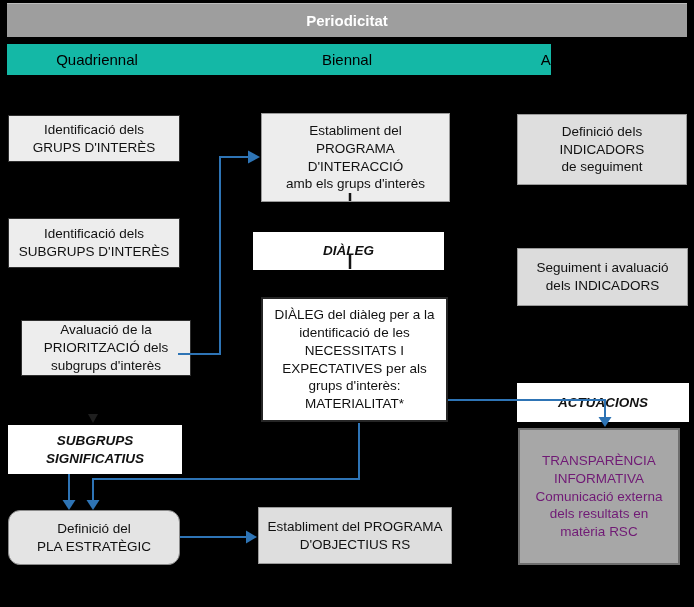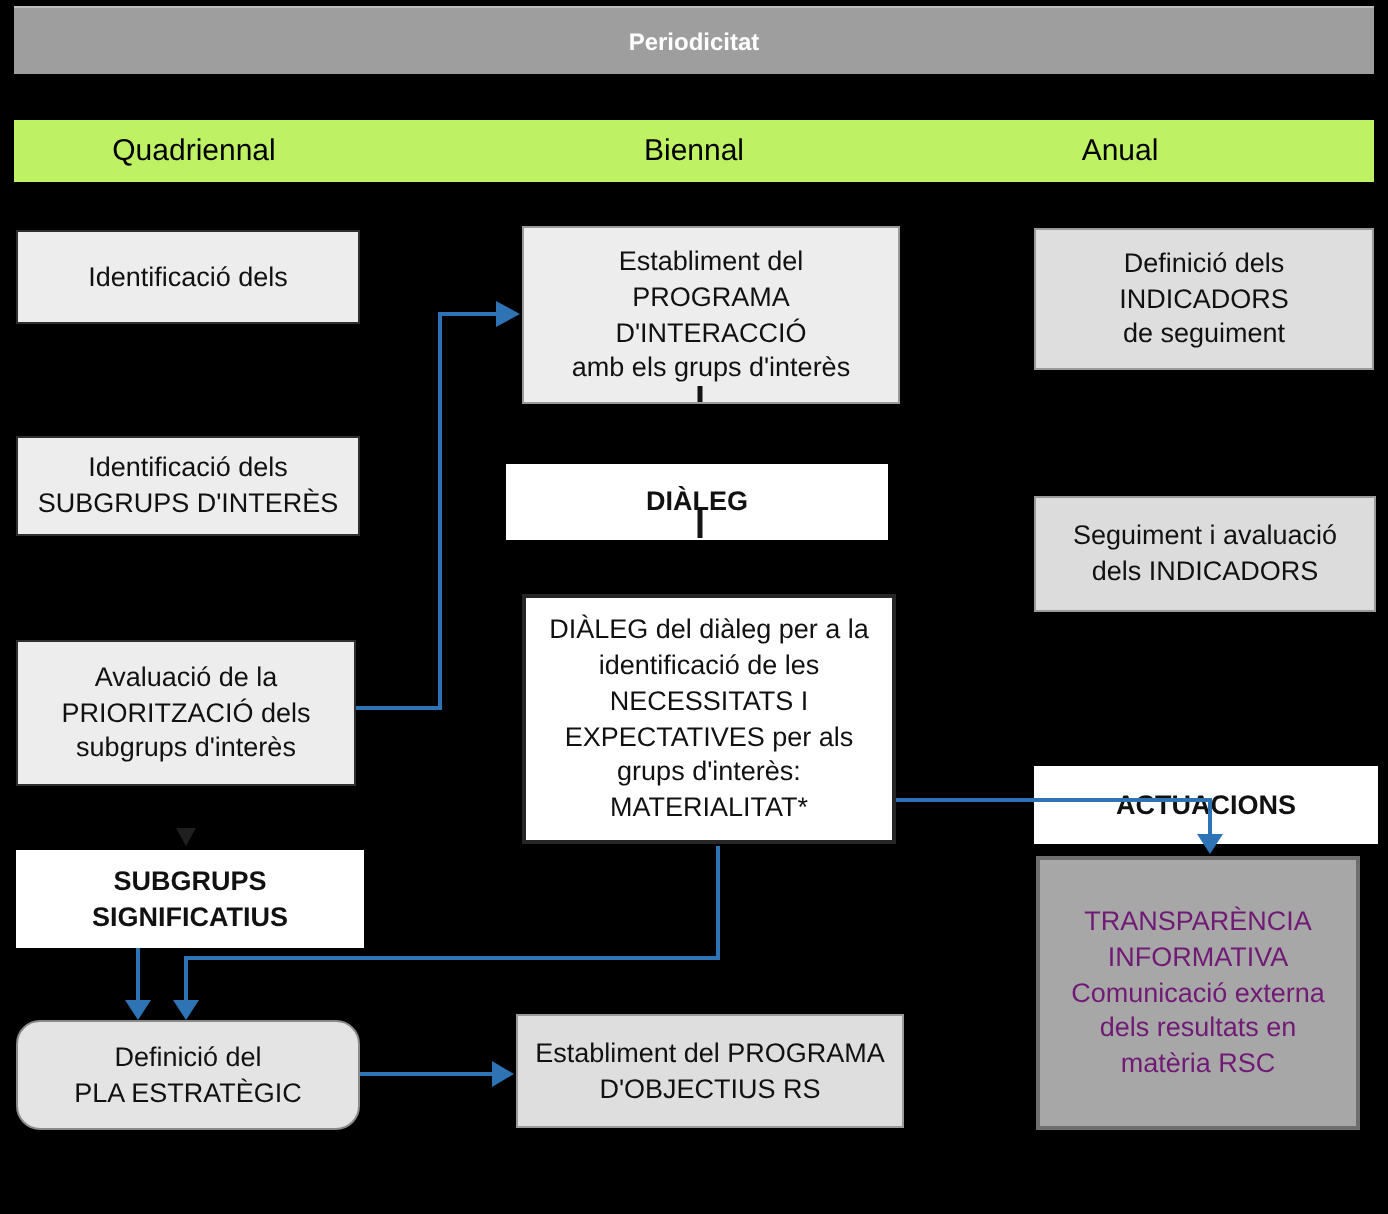--- a/index.html
+++ b/index.html
@@ -3,43 +3,43 @@
 <meta charset="utf-8">
 <style>
   html,body { margin:0; padding:0; background:#000; }
   .stage {
     position:relative; width:694px; height:607px; background:#000000;
     font-family:"Liberation Sans", sans-serif; overflow:hidden;
   }
   .bar-title {
     position:absolute; left:7px; top:3px; width:680px; height:33px;
     background:#9e9e9e; border-top:1px solid #bcbcbc;
-    color:#ffffff; font-weight:bold; font-size:12px;
+    color:#ffffff; font-weight:bold; font-size:15px;
     display:flex; align-items:center; justify-content:center;
   }
   .bar-cols {
-    position:absolute; left:7px; top:60px; width:680px; height:31px;
-    background:#bef264;
+    position:absolute; left:7px; top:44px; width:544px; height:31px;
+    background:#14b8a6;
   }
   .bar-cols .col {
     position:absolute; top:0; height:31px; line-height:31px;
     transform:translateX(-50%); font-size:15px; color:#000;
     white-space:nowrap;
   }
   .node {
     position:absolute; display:flex; flex-direction:column;
     align-items:center; justify-content:center; text-align:center;
     font-size:13.5px; line-height:1.32; color:#111; box-sizing:border-box;
     padding:14px;
   }
   .node span { display:block; white-space:nowrap; }
   .fill-light  { background:#ededed; border:1px solid #2f2f2f; }
   .fill-gray   { background:#dedede; border:1px solid #9a9a9a; }
   .fill-white  { background:#ffffff; border:none; }
-  .bold        { font-weight:bold; }
+  .bold        { font-weight:bold;font-style:italic; }
   .analisi-box { background:#ffffff; border:2px solid #262626; }
   .transp-box  { background:#a7a7a7; border:2px solid #6e6e6e; color:#701a75; }
   .arrows { position:absolute; left:0; top:0; pointer-events:none; }
 </style>
 </head>
 <body>
 
 <div class="stage">
 
   <div class="bar-title">
@@ -47,28 +47,29 @@
   </div>
 
   <div class="bar-cols">
     <span class="col" style="left:90px">Quadriennal</span>
     <span class="col" style="left:340px">Biennal</span>
     <span class="col" style="left:553px">Anual</span>
   </div>
 
   <div class="node fill-light" style="left:8px; top:115px; width:172px; height:47px;">
     <span>Identificació dels</span>
+    <span>GRUPS D'INTERÈS</span>
   </div>
 
   <div class="node fill-light" style="left:8px; top:218px; width:172px; height:50px;">
     <span>Identificació dels</span>
     <span>SUBGRUPS D'INTERÈS</span>
   </div>
 
-  <div class="node fill-light" style="left:8px; top:320px; width:170px; height:73px;text-align:right;">
+  <div class="node fill-light" style="left:21px; top:320px; width:170px; height:56px;text-align:right;">
     <span>Avaluació de la</span>
     <span>PRIORITZACIÓ dels</span>
     <span>subgrups d'interès</span>
   </div>
 
   <div class="node fill-white bold" style="left:8px; top:425px; width:174px; height:49px;">
     <span>SUBGRUPS</span>
     <span>SIGNIFICATIUS</span>
   </div>
 

